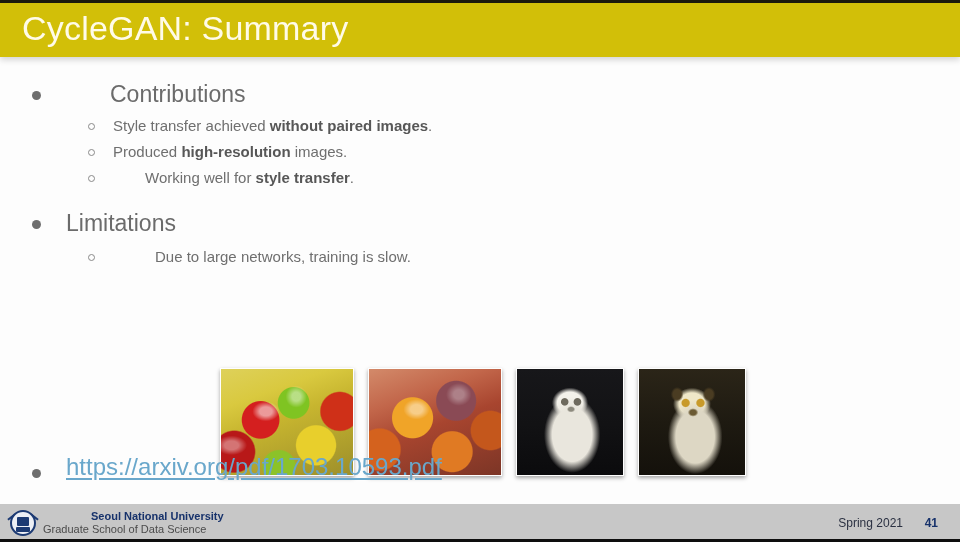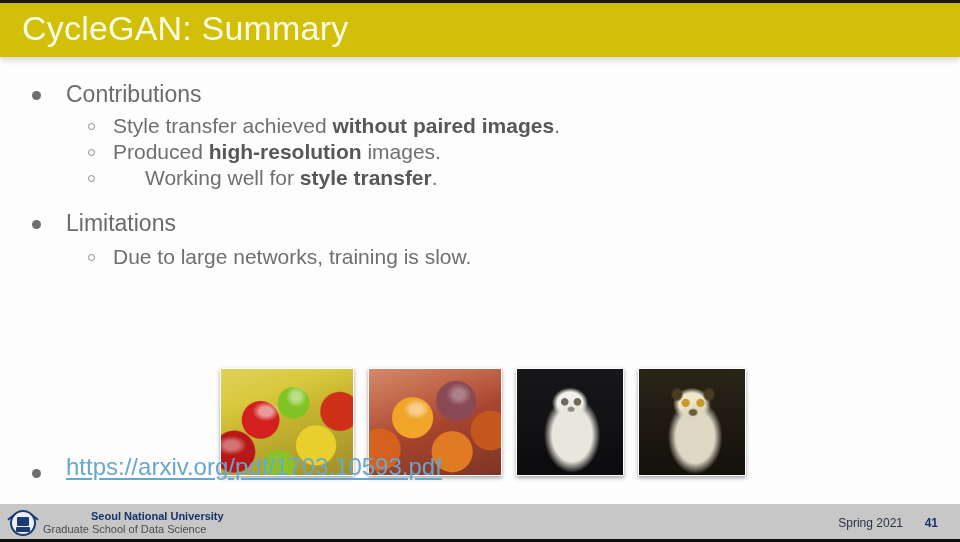--- a/index.html
+++ b/index.html
@@ -36,21 +36,21 @@
     margin-left:25px;font-size:23px;color:#6b6b6b;white-space:nowrap;line-height:28px;
   }
 
   .l2{position:absolute;display:flex;align-items:flex-start;}
   .l2 .ring{
     width:7px;height:7px;border-radius:50%;
     border:1.4px solid #8a8a8a;background:transparent;
     margin-top:8px;flex:none;box-sizing:border-box;
   }
   .l2 .l2text{
-    margin-left:18px;font-size:21px;color:#6f6f6f;white-space:nowrap;line-height:22px;
+    margin-left:18px;font-size:15px;color:#6f6f6f;white-space:nowrap;line-height:22px;
   }
   .l2 .l2text b{color:#575757;font-weight:bold;}
   .l2 .l2text i{font-style:italic;}
 
   
   .linkrow{position:absolute;display:flex;align-items:center;}
   .linkrow .dot{
     width:9px;height:9px;border-radius:50%;background:#6e6e6e;
     margin-top:13px;flex:none;
   }
@@ -177,21 +177,21 @@
 <div class="slide">
 
   <div class="topstrip"></div>
 
   <div class="titlebar">
     <div class="title">CycleGAN: Summary</div>
   </div>
 
   <div class="content">
 
-    <div class="l1" style="left:32px;top:23px;">
+    <div class="l1" style="left:32px;top:23px;gap:44px;">
       <span class="dot"></span>
       <span class="l1text">Contributions</span>
     </div>
 
     <div class="l2" style="left:88px;top:58px;">
       <span class="ring"></span>
       <span class="l2text"><span>Style transfer achieved </span><b>without paired images</b><span>.</span></span>
     </div>
 
     <div class="l2" style="left:88px;top:84px;">
@@ -202,21 +202,21 @@
     <div class="l2" style="left:88px;top:110px;gap:32px;">
       <span class="ring"></span>
       <span class="l2text"><span>Working well for </span><b>style transfer</b><span>.</span></span>
     </div>
 
     <div class="l1" style="left:32px;top:152px;">
       <span class="dot"></span>
       <span class="l1text">Limitations</span>
     </div>
 
-    <div class="l2" style="left:88px;top:189px;">
+    <div class="l2" style="left:88px;top:189px;gap:42px;">
       <span class="ring"></span>
       <span class="l2text"><span>Due to large networks, training is slow.</span></span>
     </div>
 
 
     <div class="imgstrip">
       <div class="photo">
         <div class="ph-layer apples"></div>
         <div class="ph-layer apples-sheen"></div>
       </div>

